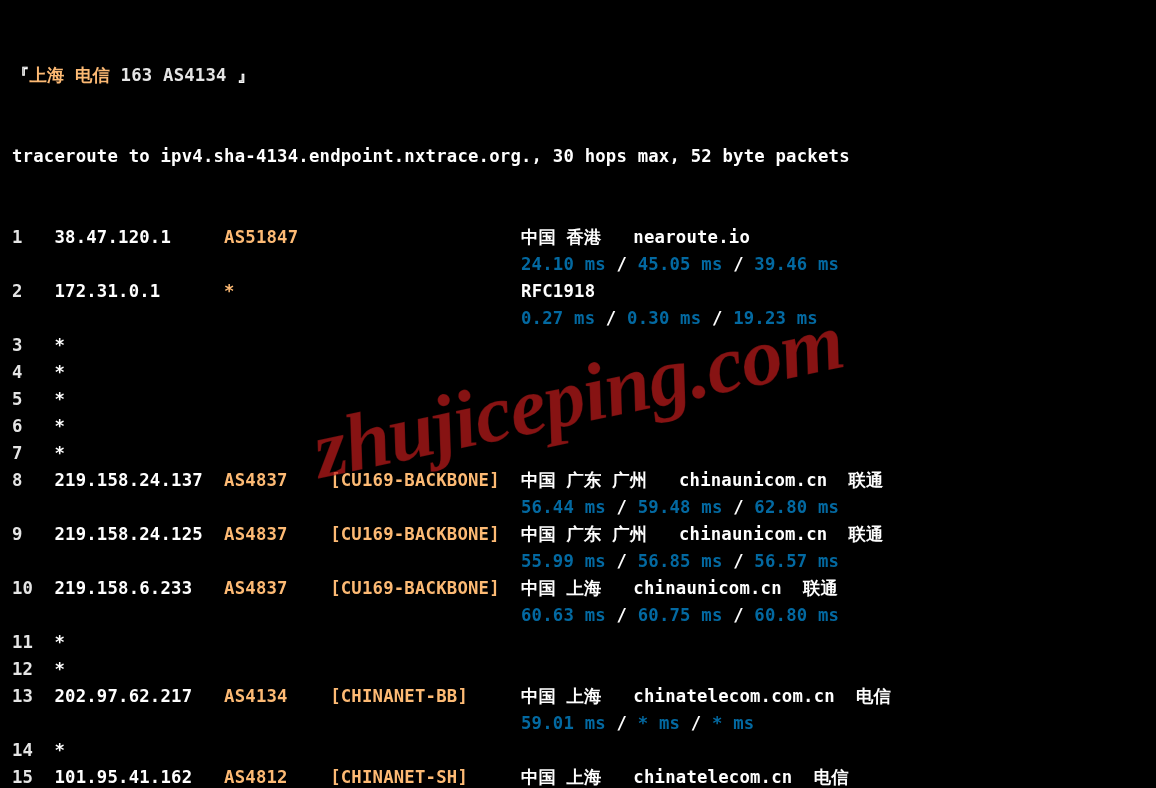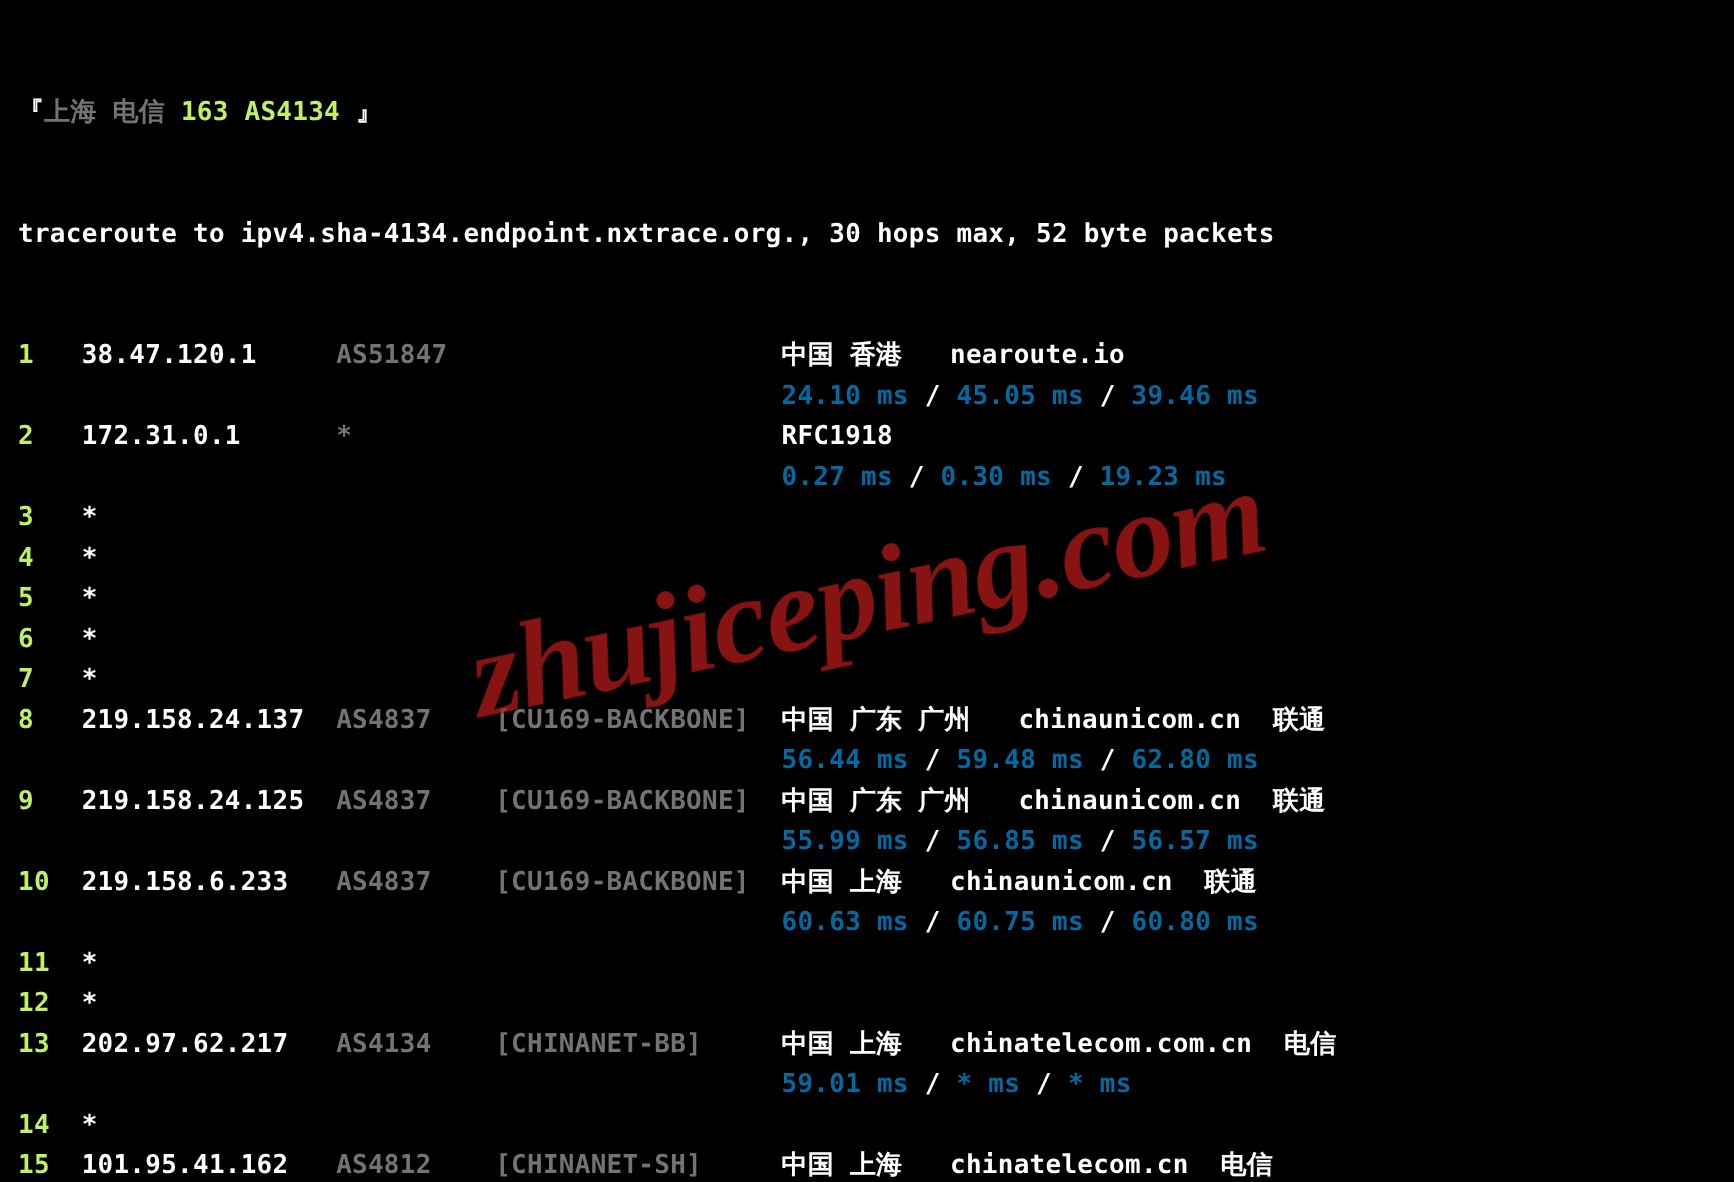--- a/index.html
+++ b/index.html
@@ -17,22 +17,22 @@
     line-height: 27px;
     font-weight: bold;
     color: #fff;
     white-space: pre;
     padding: 8px 12px 0 12px;
     letter-spacing: 0.2px;
   }
   .line { display: block; }
   
   .w   { color: #fefefe; }   
-  .g   { color: #737373; }   
-  .y   { color: #bef264; text-align: center; }   
+  .g   { color: #fdba74; }   
+  .y   { color: #e5e5e5; text-align: center; }   
   .c   { color: #0369a1; }   
 
   .watermark {
     position: absolute;
     top: 50%;
     left: 50%;
     transform: translate(-50%, -48%) rotate(-12deg);
     font-family: "Comic Sans MS", "Brush Script MT", cursive;
     font-size: 82px;
     font-weight: 900;

